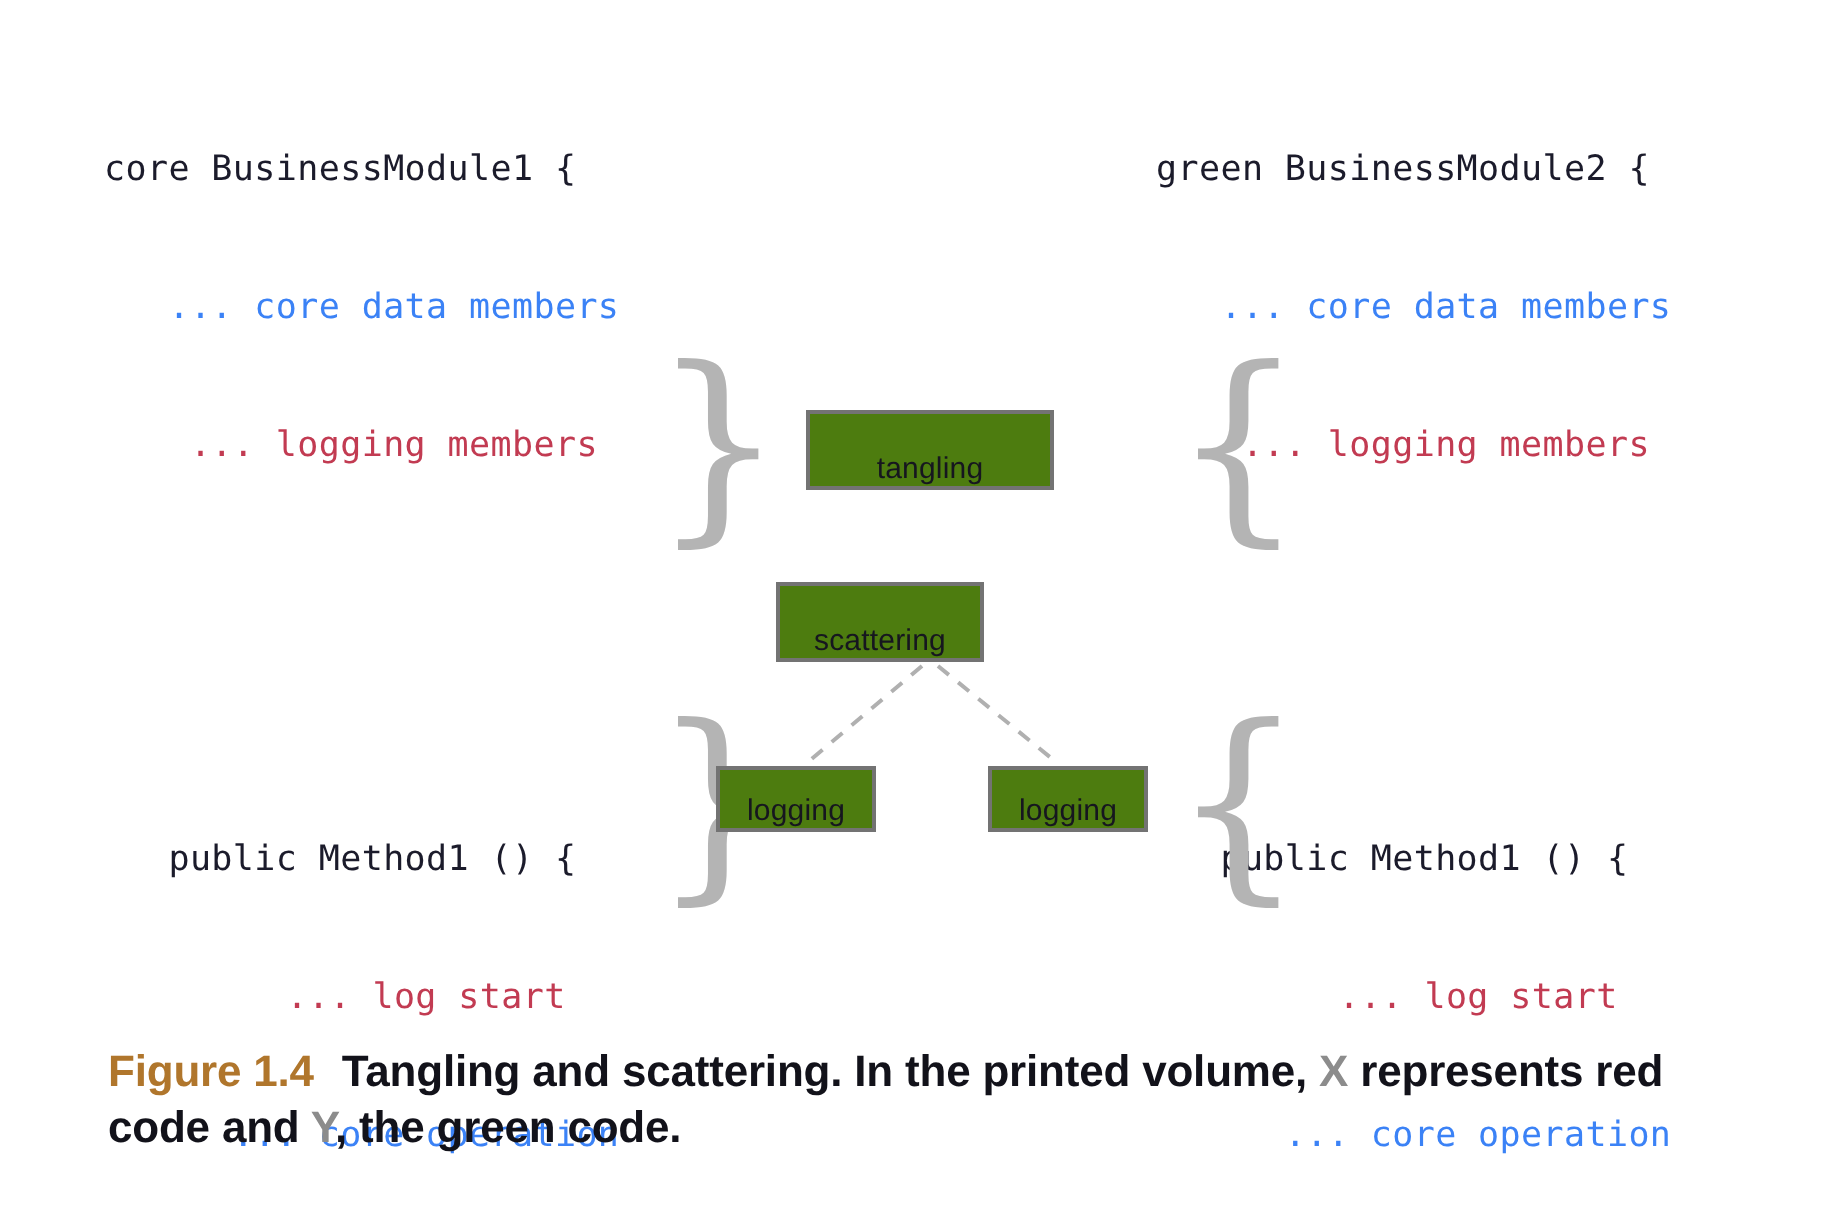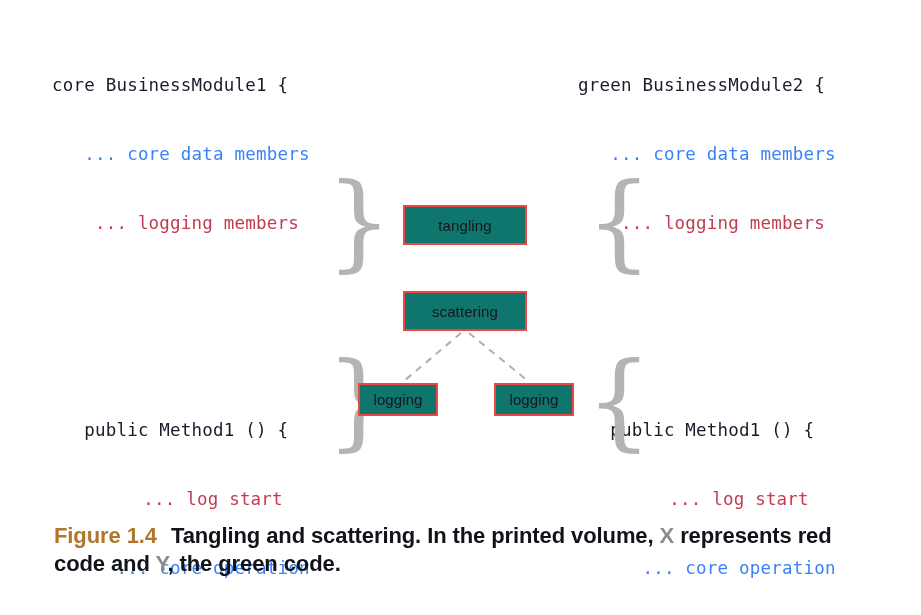--- a/index.html
+++ b/index.html
@@ -31,33 +31,33 @@
 
   .ln { display: block; height: 23px; }
   .ln.blank { height: 23px; }
   .tk-plain { color: #1b1b2b; }
   .tk-red   { color: #c23b52; text-align: center; }
   .tk-green { color: #3b82f6; }
 
   
   .box {
     position: absolute;
-    background: #0f766e;
-    border: 2px solid #ef4444;
+    background: #4d7c0f;
+    border: 2px solid #737373;
     box-sizing: border-box;
     display: flex;
-    align-items: center;
+    align-items: flex-end;
     justify-content: center;
     font-family: "Liberation Sans", sans-serif;
     font-size: 15px;
     color: #16161f;
     letter-spacing: 0.1px;
   }
   #box-tangling   { left: 403px; top: 205px; width: 124px; height: 40px; }
-  #box-scattering { left: 403px; top: 291px; width: 124px; height: 40px; }
+  #box-scattering { left: 388px; top: 291px; width: 104px; height: 40px; }
   #box-logging-left  { left: 358px; top: 383px; width: 80px; height: 33px; }
   #box-logging-right { left: 494px; top: 383px; width: 80px; height: 33px; }
 
   
   .brace {
     position: absolute;
     color: #b4b4b4;
     font-family: "DejaVu Serif", "Liberation Serif", serif;
     font-weight: 300;
     line-height: 1;

